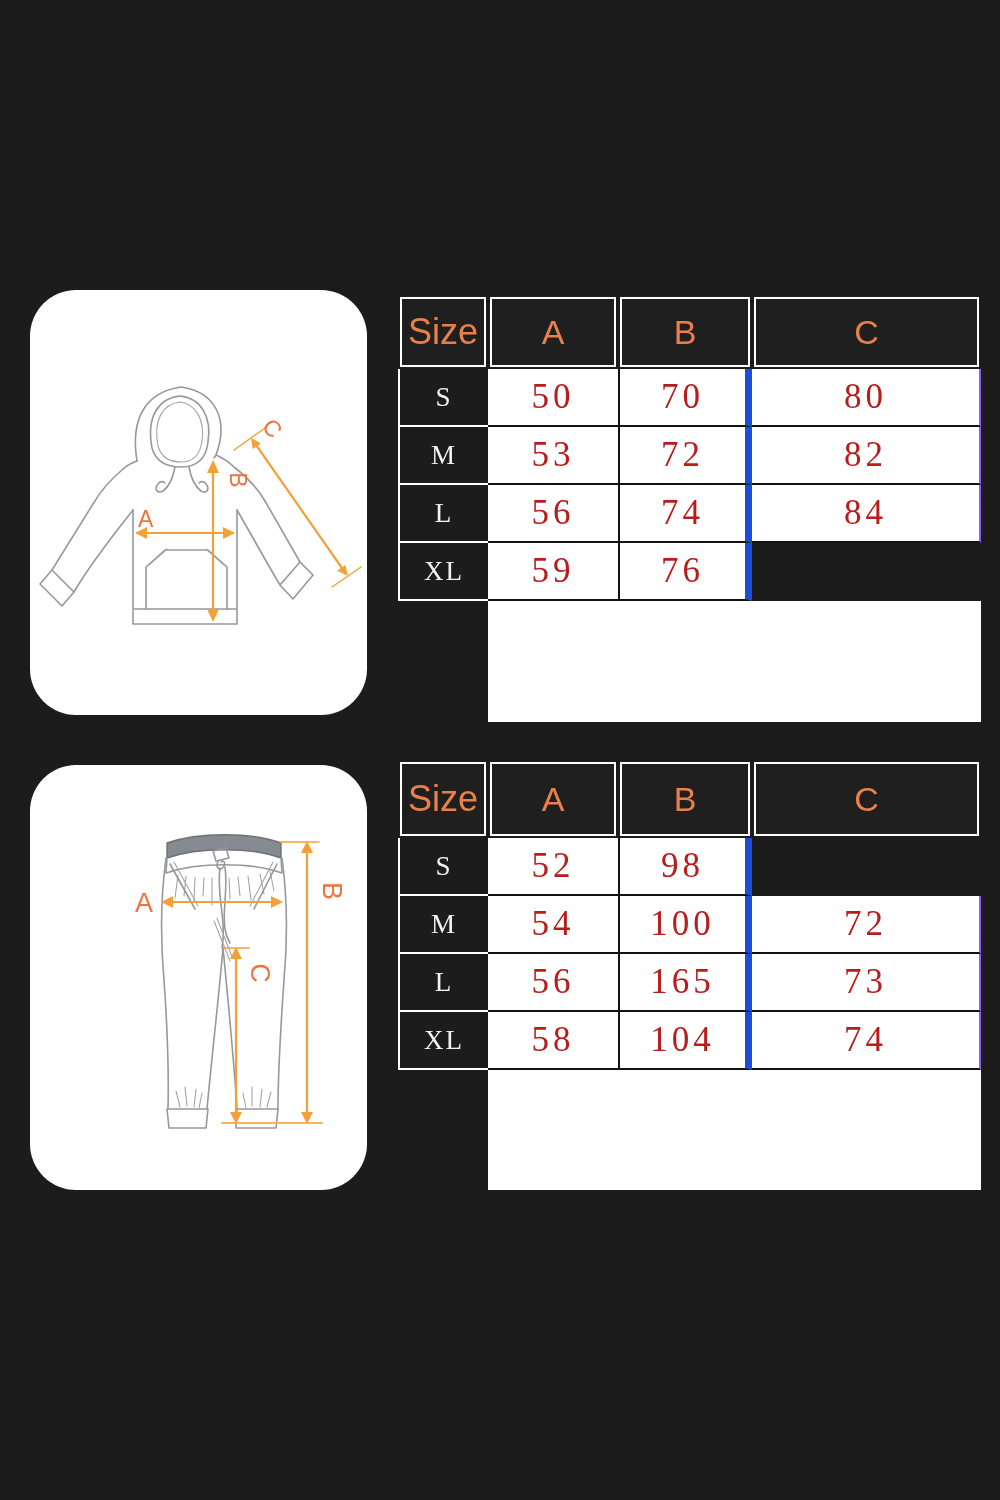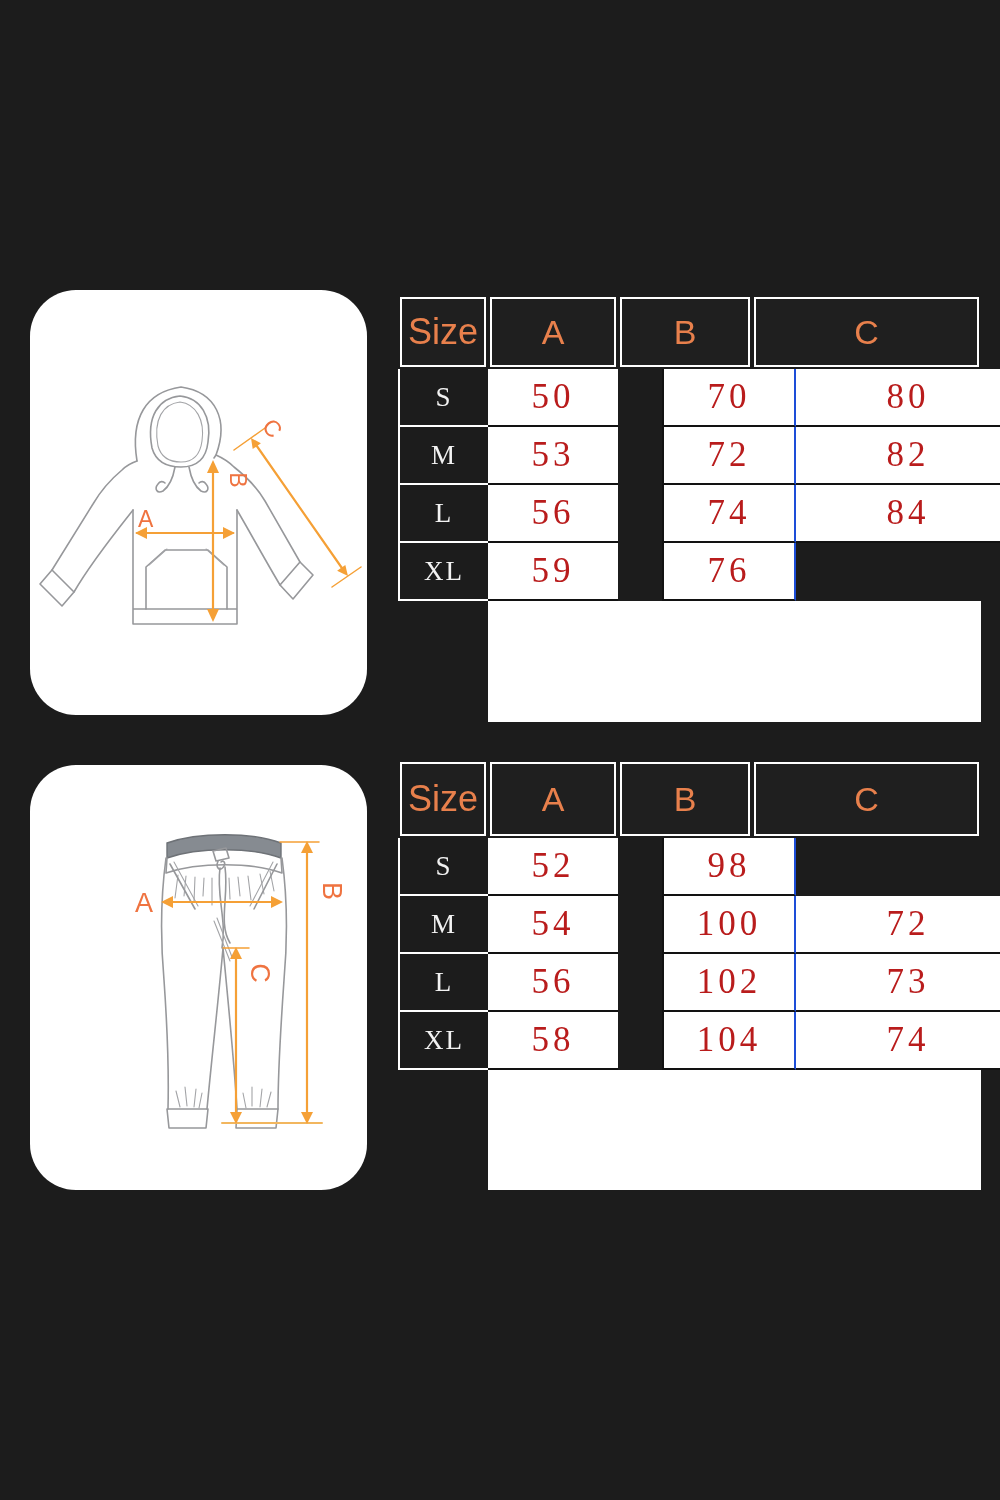--- a/index.html
+++ b/index.html
@@ -46,22 +46,22 @@
   .td-size{
     flex:0 0 90px;background:#1c1c1c;color:#f2f2f2;
     border-left:2px solid #ffffff;border-bottom:2px solid #ffffff;
     font-size:27px;letter-spacing:2px;
   }
   .td-val{
     background:#ffffff;color:#b91c1c;font-size:35px;letter-spacing:4px;
     border-bottom:2px solid #121212;
   }
   .td-a{flex:0 0 130px;}
-  .td-b{flex:0 0 134px;border-left:2px solid #121212;border-right:2px solid #1d4ed8;margin-left:44px;}
-  .td-c{flex:0 0 229px;border-right:5px solid #8b5cf6;}
+  .td-b{flex:0 0 134px;border-left:2px solid #121212;border-right:7px solid #1d4ed8;}
+  .td-c{flex:0 0 229px;border-right:2px solid #8b5cf6;}
 
   .tail{margin-left:90px;width:493px;background:#ffffff;}
   #table-hoodie .tail{height:121px;}
   #table-pants .tail{height:120px;}
 
   
   .sketch{stroke:#97989b;stroke-width:1.6;fill:none;stroke-linecap:round;stroke-linejoin:round;}
   .sketch-thin{stroke:#a3a4a7;stroke-width:1.1;fill:none;stroke-linecap:round;}
   .dim{stroke:#f5a036;stroke-width:2.2;fill:none;stroke-linecap:round;}
   .dim-thin{stroke:#f5a036;stroke-width:1.5;fill:none;stroke-linecap:round;}
@@ -237,21 +237,21 @@
     </div>
     <div class="trow">
       <div class="td td-size">M</div>
       <div class="td td-val td-a">54</div>
       <div class="td td-val td-b">100</div>
       <div class="td td-val td-c">72</div>
     </div>
     <div class="trow">
       <div class="td td-size">L</div>
       <div class="td td-val td-a">56</div>
-      <div class="td td-val td-b">102</div>
+      <div class="td td-val td-b">165</div>
       <div class="td td-val td-c">73</div>
     </div>
     <div class="trow">
       <div class="td td-size">XL</div>
       <div class="td td-val td-a">58</div>
       <div class="td td-val td-b">104</div>
       <div class="td td-val td-c">74</div>
     </div>
     <div class="tail"></div>
   </div>

